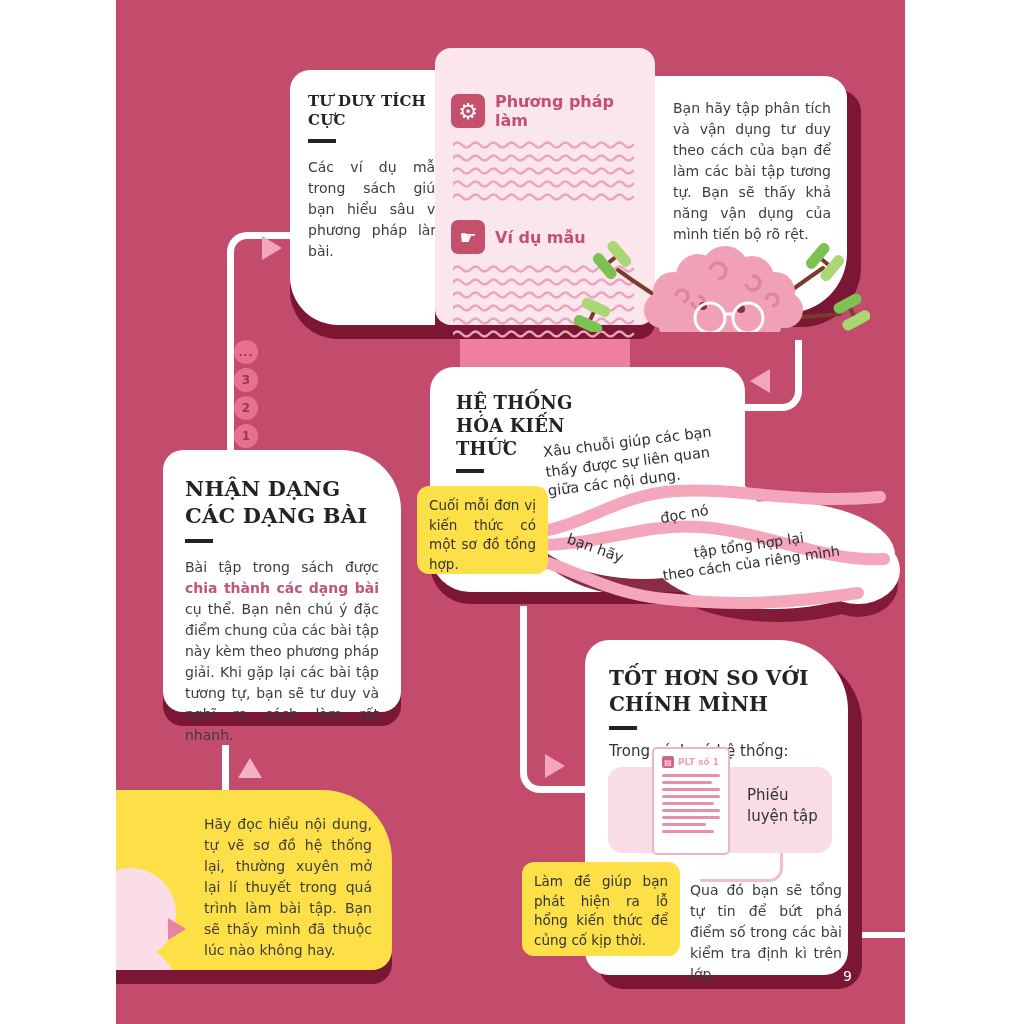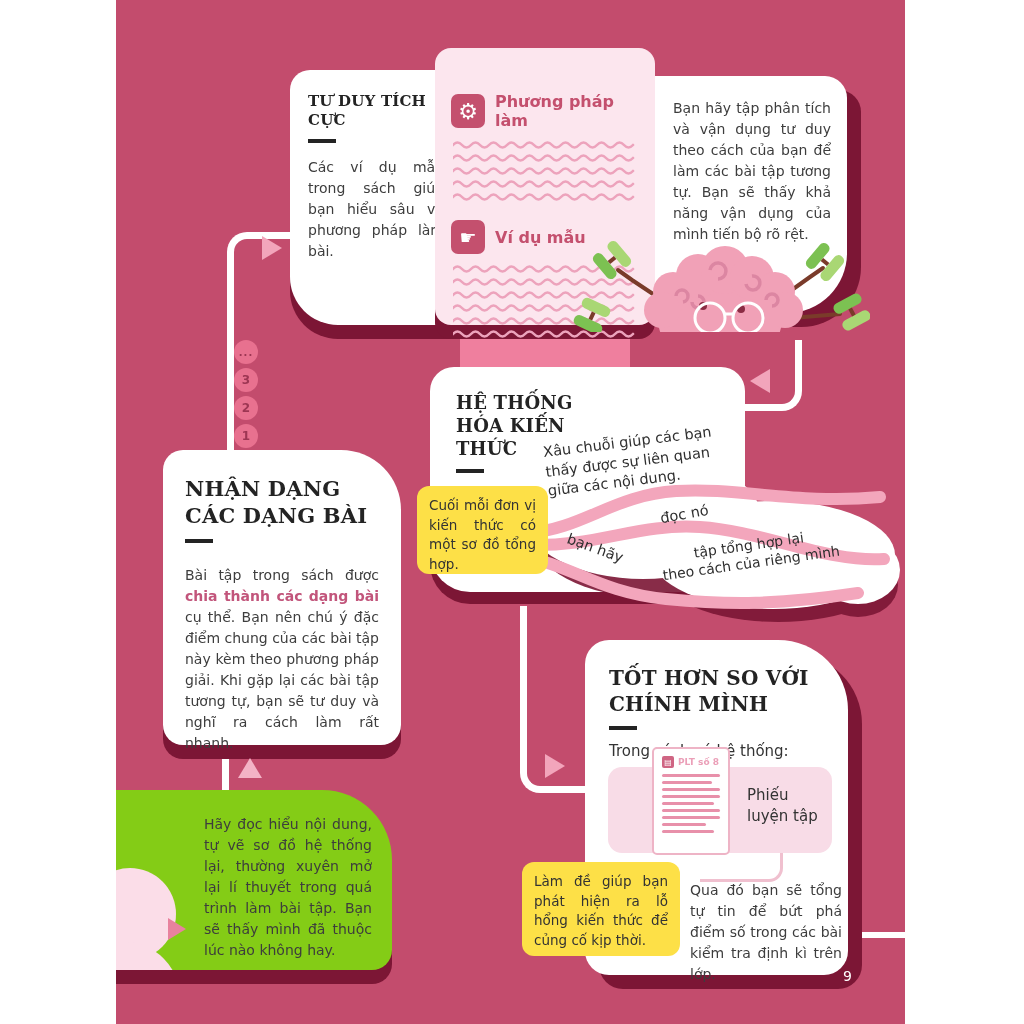--- a/index.html
+++ b/index.html
@@ -15,25 +15,25 @@
   
   .wbox{background:#fff;}
   .box-tl{left:290px;top:70px;width:172px;height:255px;border-radius:20px 0 0 48px;
           box-shadow:0 14px 0 #7c1635;padding:22px 18px;box-sizing:border-box;z-index:2;}
   .card{left:435px;top:48px;width:220px;height:277px;background:#fce6ee;border-radius:16px;
         box-shadow:0 14px 0 #7c1635;padding:16px;box-sizing:border-box;z-index:2;}
   .box-tr{left:655px;top:76px;width:192px;height:237px;border-radius:0 22px 60px 0;
           box-shadow:14px 14px 0 #7c1635;padding:22px 16px 0 18px;box-sizing:border-box;z-index:2;}
   .box-sys{left:430px;top:367px;width:315px;height:225px;border-radius:24px 24px 24px 40px;
            box-shadow:0 12px 0 #7c1635;padding:24px 26px;box-sizing:border-box;z-index:2;}
-  .box-id{left:163px;top:450px;width:238px;height:295px;border-radius:20px 60px 20px 20px;
+  .box-id{left:163px;top:450px;width:238px;height:262px;border-radius:20px 60px 20px 20px;
           box-shadow:0 14px 0 #7c1635;padding:26px 22px;box-sizing:border-box;z-index:2;}
   .box-better{left:585px;top:640px;width:263px;height:335px;border-radius:24px 70px 24px 24px;
           box-shadow:14px 14px 0 #7c1635;padding:26px 24px;box-sizing:border-box;z-index:2;}
-  .box-read{left:116px;top:790px;width:276px;height:180px;background:#84cc16;
+  .box-read{left:116px;top:790px;width:276px;height:180px;background:#fde047;
           border-radius:0 70px 20px 0;box-shadow:0 14px 0 #7c1635;overflow:hidden;
           padding:24px 20px 20px 88px;box-sizing:border-box;z-index:2;}
   .pink-note{background:#fde047;border-radius:12px;padding:10px 12px;box-sizing:border-box;
           color:#333;font-size:13.5px;line-height:1.45;text-align:justify;z-index:5;}
   .connector-rect{left:460px;top:330px;width:170px;height:100px;background:#ef7f9e;z-index:1;}
   
   .crow{display:flex;align-items:center;gap:10px;margin-bottom:10px;}
   .cicon{width:34px;height:34px;background:#c4506e;border-radius:7px;color:#fff;
          display:flex;align-items:center;justify-content:center;font-size:22px;flex:0 0 auto;}
   .clabel{color:#c4506e;font-weight:700;font-size:16px;}
@@ -232,40 +232,40 @@
   <span>theo cách của riêng mình</span>
 </div>
 
 <div class="abs pink-note" style="left:417px;top:486px;width:131px;height:88px;">
   <span>Cuối mỗi đơn vị kiến thức có một sơ đồ tổng hợp.</span>
 </div>
 
 <div class="abs wbox box-id">
   <div class="h-title" style="font-size:21px;">NHẬN DẠNG CÁC DẠNG BÀI</div>
   <div class="rule"></div>
-  <div class="body-txt" style="margin-top:22px;"><span>Bài tập trong sách được </span><span class="hl">chia thành các dạng bài</span><span> cụ thể. Bạn nên chú ý đặc điểm chung của các bài tập này kèm theo phương pháp giải. Khi gặp lại các bài tập tương tự, bạn sẽ tư duy và nghĩ ra cách làm rất nhanh.</span></div>
+  <div class="body-txt" style="margin-top:14px;"><span>Bài tập trong sách được </span><span class="hl">chia thành các dạng bài</span><span> cụ thể. Bạn nên chú ý đặc điểm chung của các bài tập này kèm theo phương pháp giải. Khi gặp lại các bài tập tương tự, bạn sẽ tư duy và nghĩ ra cách làm rất nhanh.</span></div>
 </div>
 
 <div class="abs box-read">
   <div class="deco-circle" style="left:-32px;top:78px;width:92px;height:92px;"></div>
   <div class="deco-circle" style="left:-48px;top:152px;width:112px;height:112px;"></div>
   <div class="abs tri-r" style="left:52px;top:128px;border-left-color:#e8829e;border-top-width:11px;border-bottom-width:11px;border-left-width:18px;"></div>
   <div class="body-txt">Hãy đọc hiểu nội dung, tự vẽ sơ đồ hệ thống lại, thường xuyên mở lại lí thuyết trong quá trình làm bài tập. Bạn sẽ thấy mình đã thuộc lúc nào không hay.</div>
 </div>
 
 <div class="abs wbox box-better">
   <div class="h-title" style="font-size:20px;">TỐT HƠN SO VỚI CHÍNH MÌNH</div>
   <div class="rule"></div>
   <div style="margin-top:12px;color:#333;font-size:15px;">Trong sách có hệ thống:</div>
 </div>
 <div class="abs sheet-rect"></div>
 <div class="abs doc-card">
   <div class="doc-head">
     <div class="doc-ico">▤</div>
-    <div class="doc-title">PLT số 8</div>
+    <div class="doc-title">PLT số 1</div>
   </div>
   <div class="doc-line" style="width:58px;"></div>
   <div class="doc-line" style="width:50px;"></div>
   <div class="doc-line" style="width:58px;"></div>
   <div class="doc-line" style="width:58px;"></div>
   <div class="doc-line" style="width:52px;"></div>
   <div class="doc-line" style="width:58px;"></div>
   <div class="doc-line" style="width:58px;"></div>
   <div class="doc-line" style="width:44px;"></div>
   <div class="doc-line" style="width:52px;"></div>

